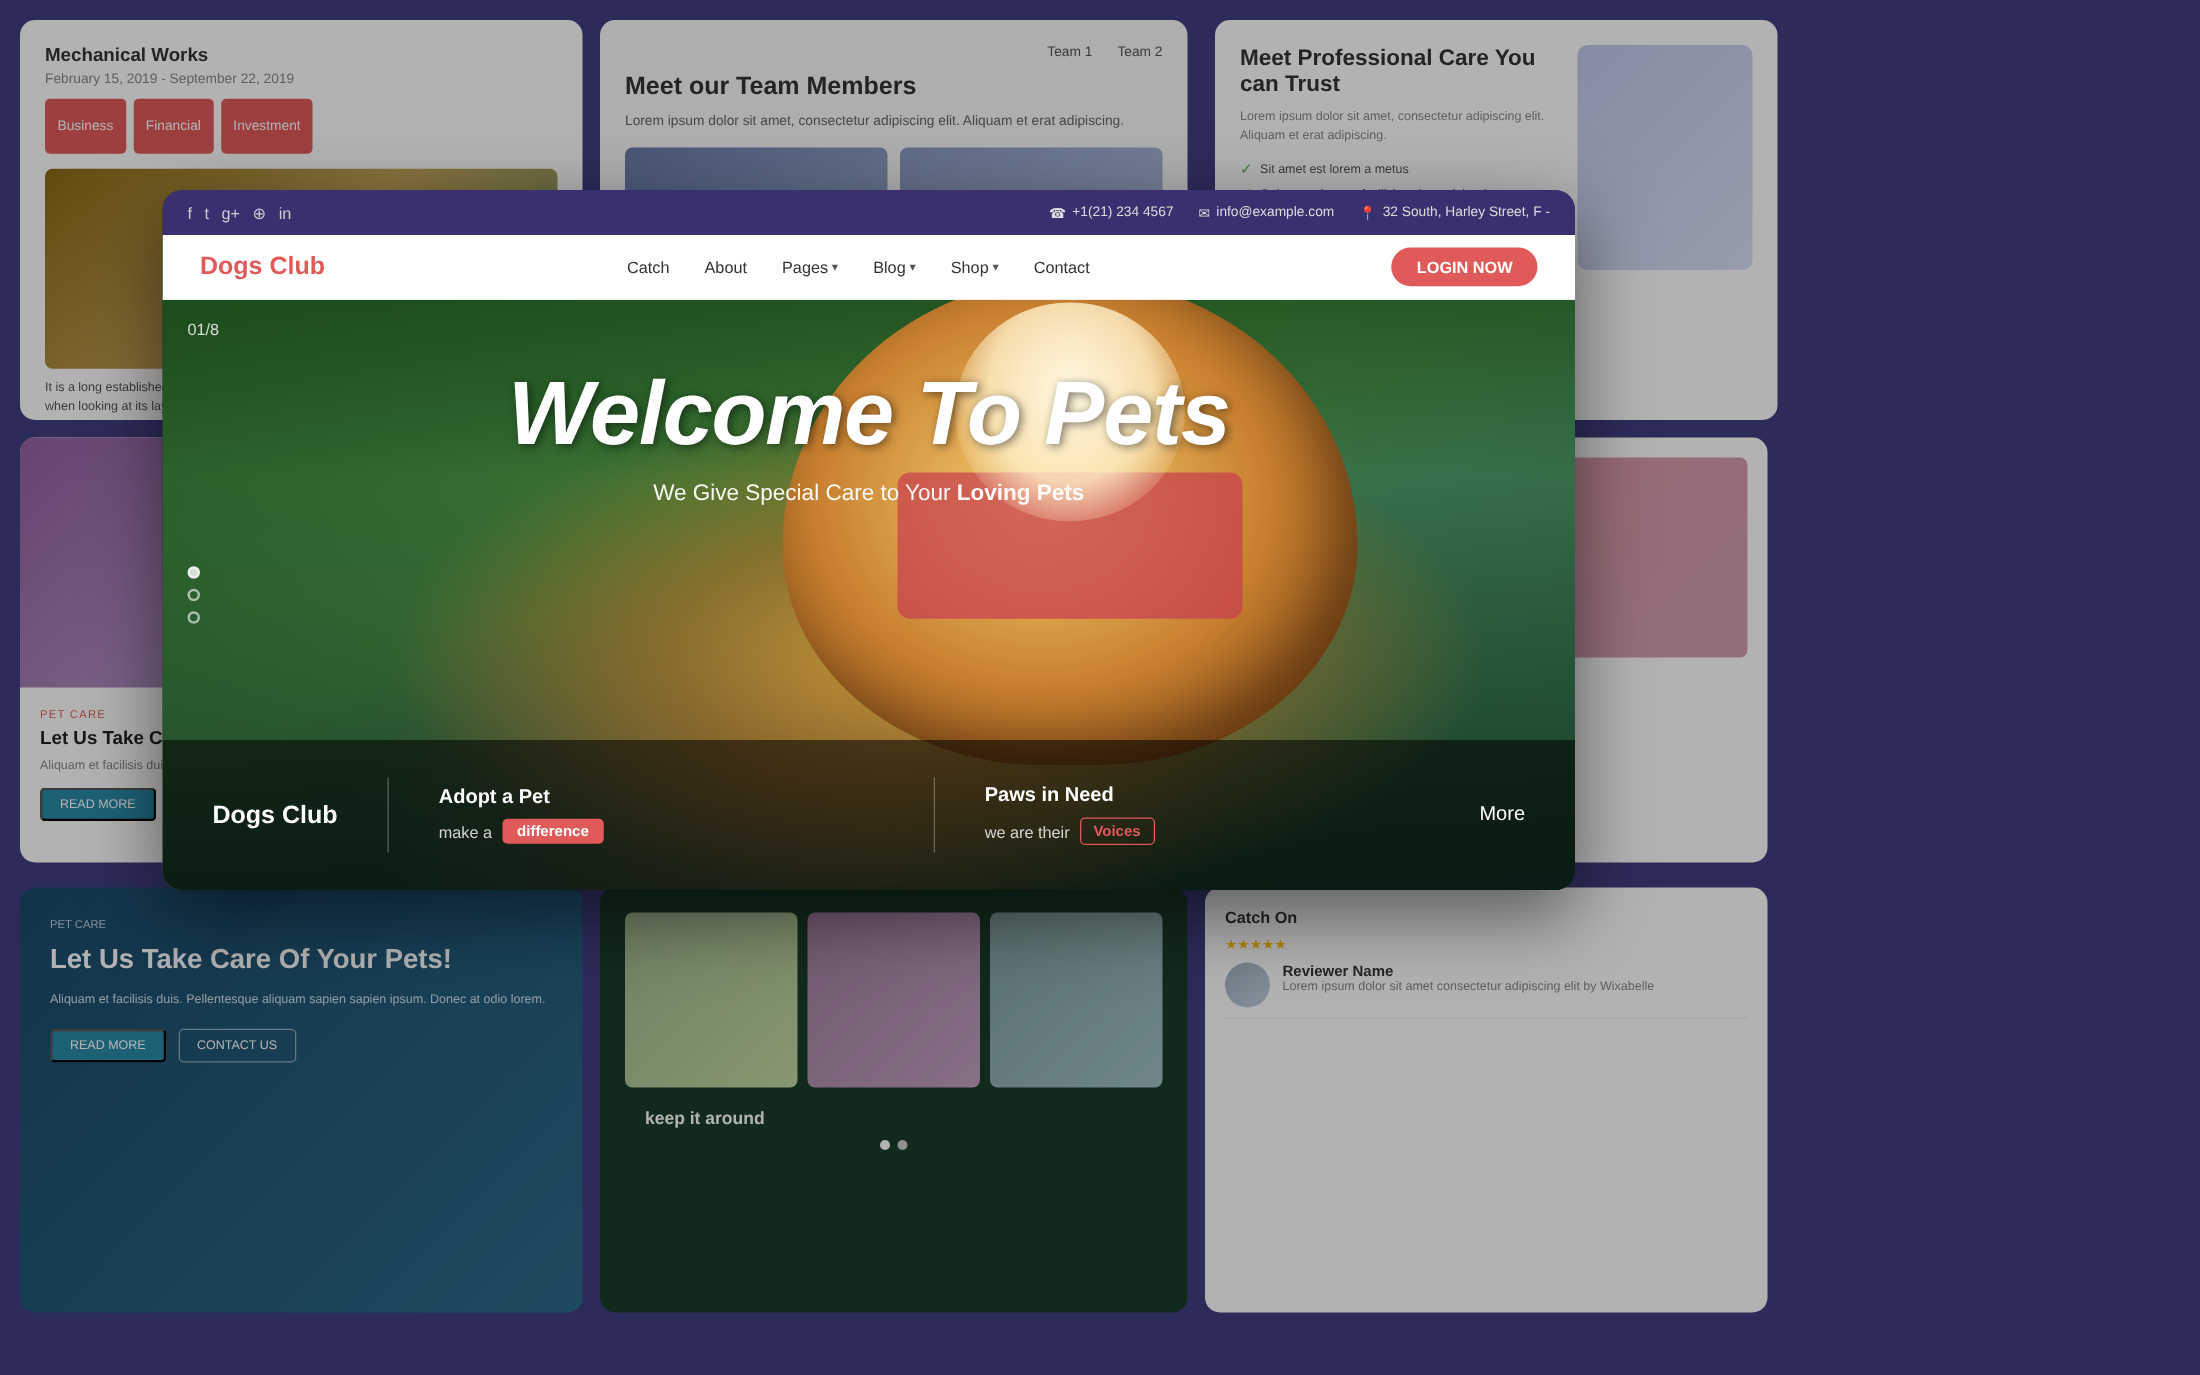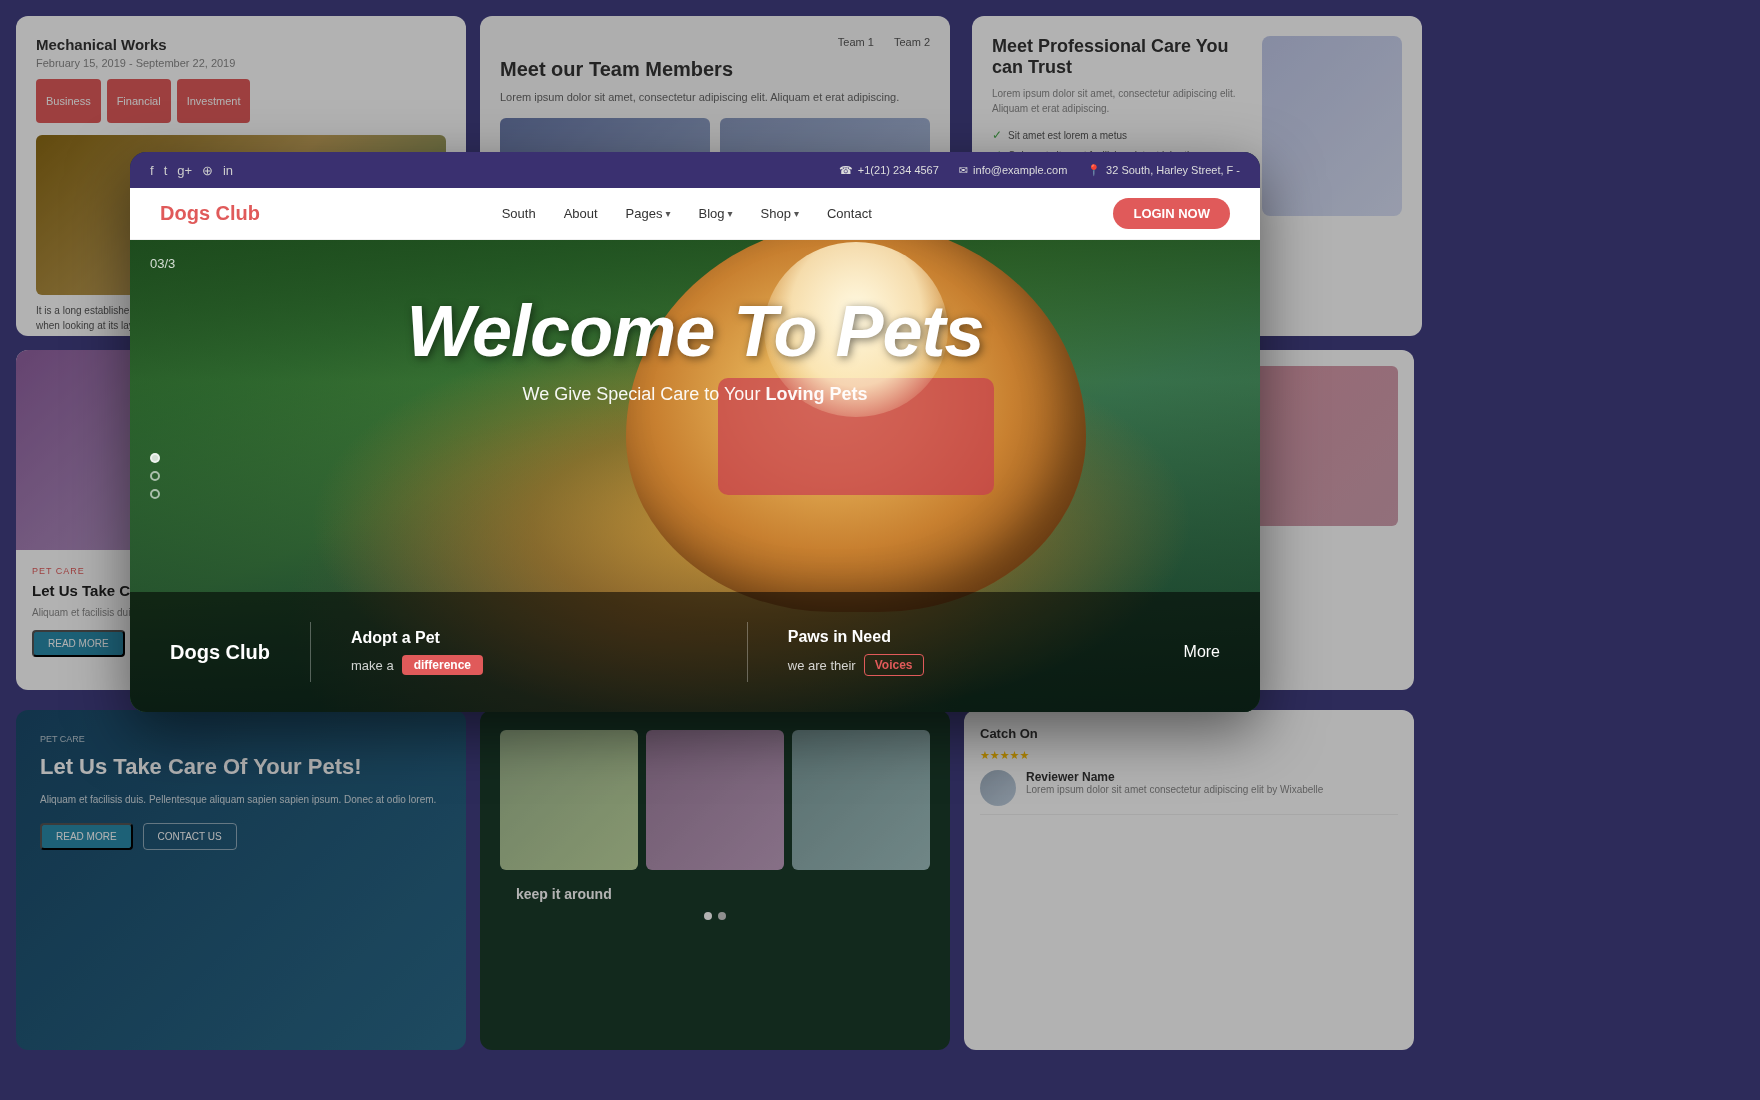--- a/index.html
+++ b/index.html
@@ -546,21 +546,21 @@
       <span class="contact-item">
         <span>📍</span>
         <span>32 South, Harley Street, F -</span>
       </span>
     </div>
   </div>
 
   <div class="nav-bar">
     <div class="nav-logo">Dogs Club</div>
     <nav class="nav-links">
-      <a class="nav-link">South</a>
+      <a class="nav-link">Catch</a>
       <a class="nav-link">About</a>
       <a class="nav-link nav-link-dropdown">Pages</a>
       <a class="nav-link nav-link-dropdown">Blog</a>
       <a class="nav-link nav-link-dropdown">Shop</a>
       <a class="nav-link">Contact</a>
     </nav>
     <button class="nav-login">LOGIN NOW</button>
   </div>
 
   <div class="hero">
@@ -603,21 +603,21 @@
         top: 5%;
         left: 30%;
         width: 40%;
         height: 45%;
         background: radial-gradient(ellipse at 50% 40%, #fff8e0 0%, rgba(255,240,200,0.8) 50%, transparent 80%);
         border-radius: 50%;
         z-index: 7;
       "></div>
     </div>
 
-    <div class="slide-counter">03/3</div>
+    <div class="slide-counter">01/8</div>
 
     <div class="hero-text">
       <div class="hero-main-title">Welcome To Pets</div>
       <div class="hero-subtitle">
         <span>We Give Special Care to Your </span><strong>Loving Pets</strong>
       </div>
     </div>
 
     <div class="slide-dots">
       <div class="slide-dot active"></div>

